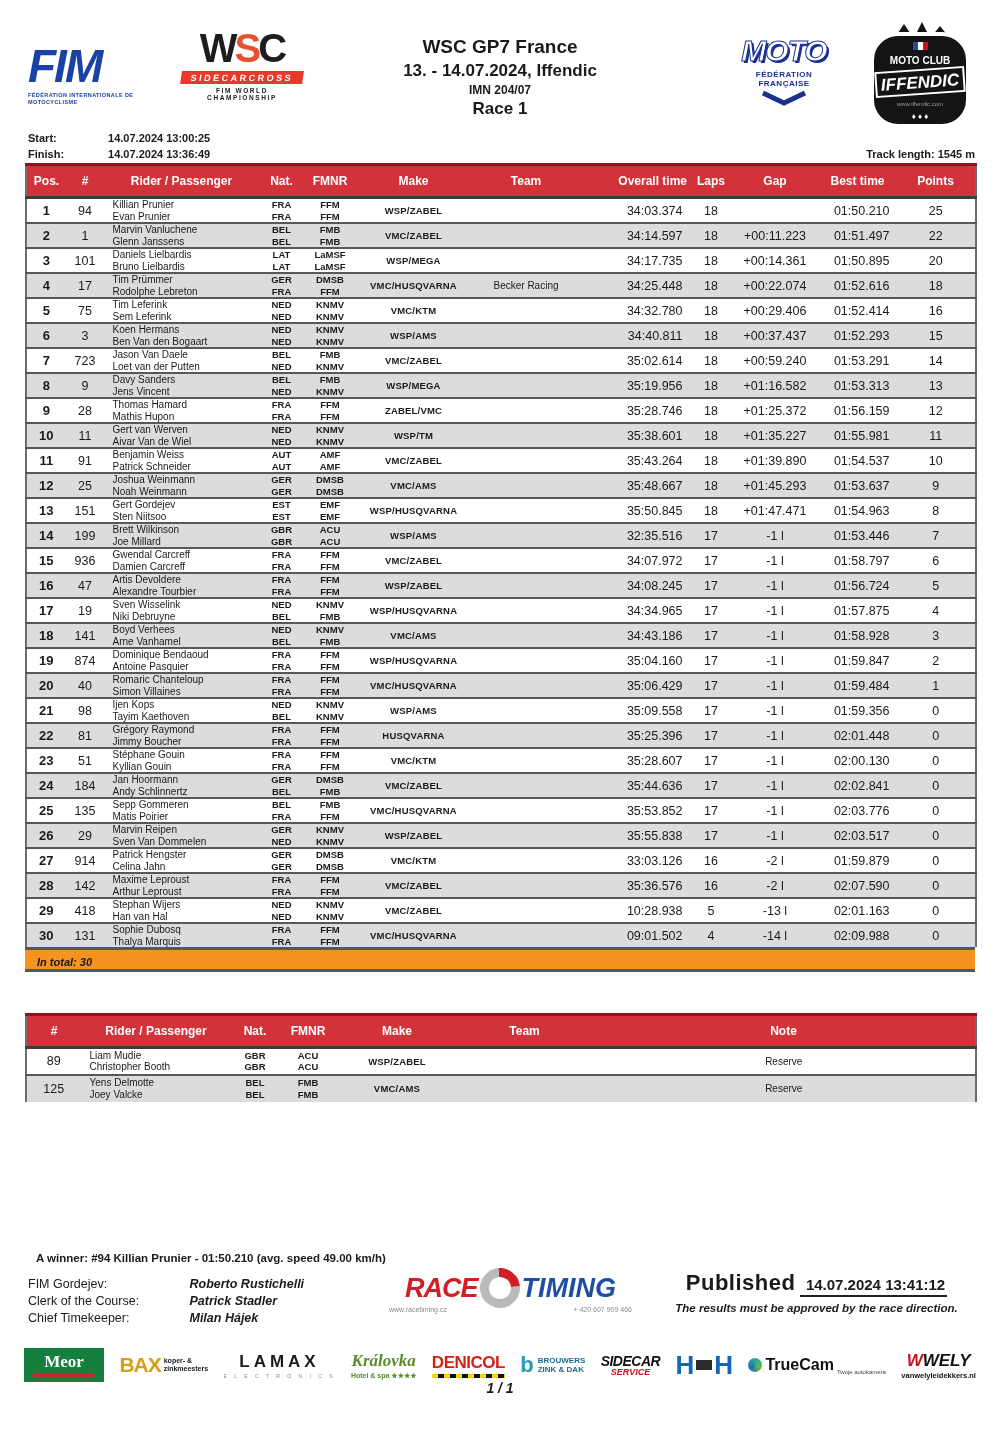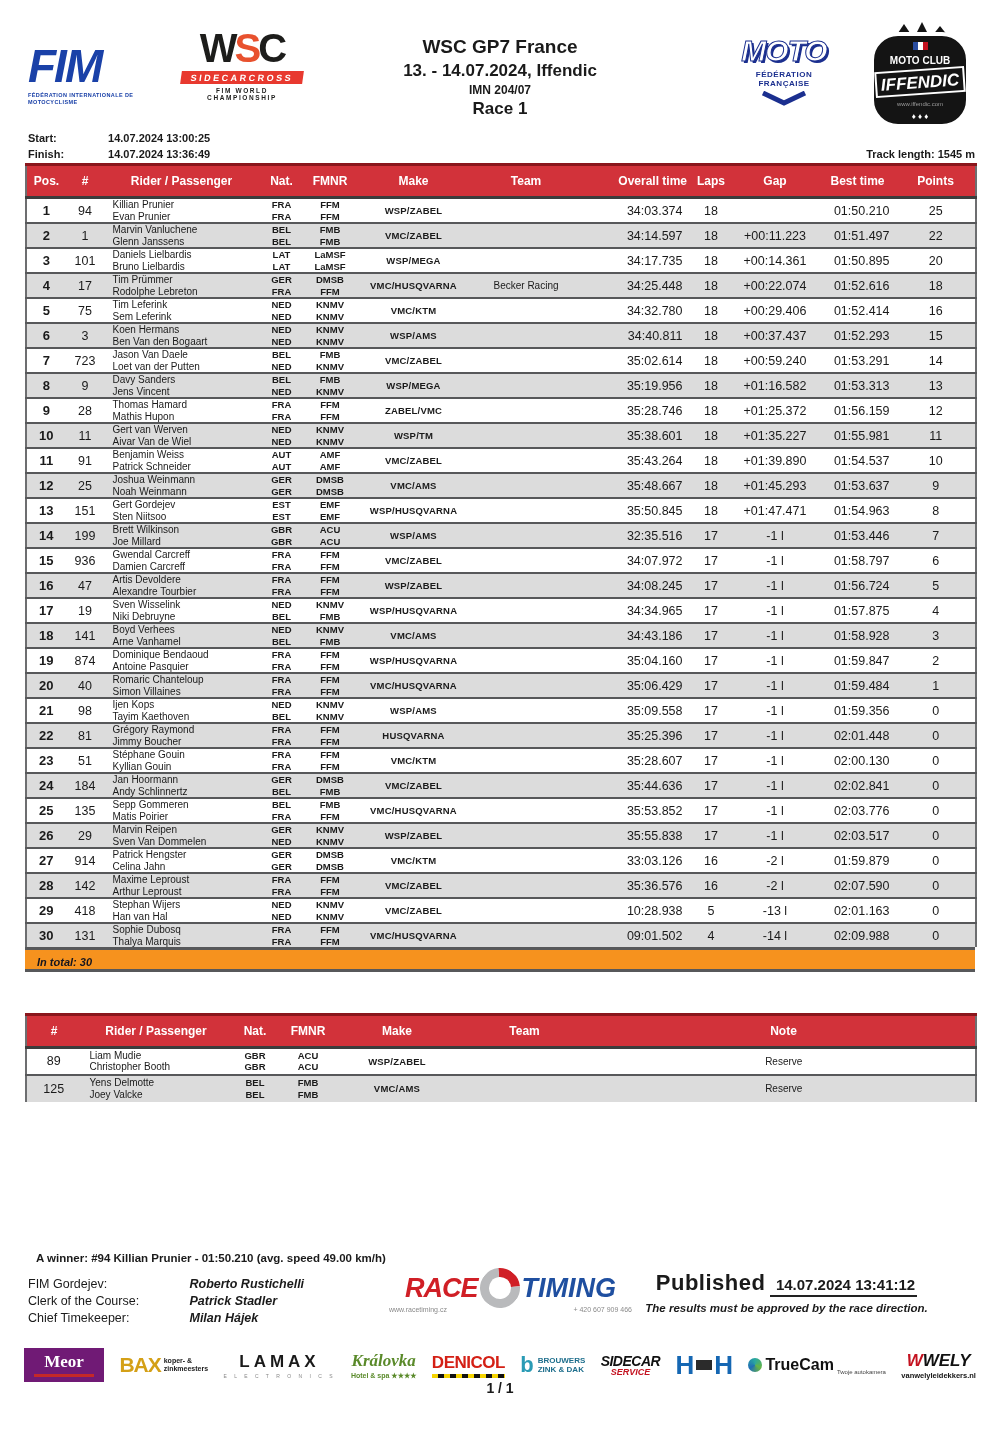--- a/index.html
+++ b/index.html
@@ -77,29 +77,29 @@
   .officials .oval { font-weight:800; font-style:italic; }
 
   .racetiming { position:absolute; left:383px; top:1268px; width:255px; }
   .rt-row { display:flex; align-items:center; justify-content:center; }
   .rt-race { color:#d01f26; font-size:27px; font-weight:900; font-style:italic; letter-spacing:-1px; }
   .rt-circle { width:40px; height:40px; border-radius:50%; margin:0 2px;
                border:9px solid #b9babc; border-top-color:#d01f26; transform:rotate(40deg); }
   .rt-timing { color:#1f4fa0; font-size:27px; font-weight:900; font-style:italic; letter-spacing:0px; }
   .rt-sub { display:flex; justify-content:space-between; font-size:7px; color:#8a8a8a; margin-top:-2px; padding:0 6px; }
 
-  .published { position:absolute; left:619px; top:1270px; width:335px; text-align:center; }
+  .published { position:absolute; left:649px; top:1270px; width:335px; text-align:center; }
   .pub-word { font-size:22px; font-weight:900; letter-spacing:.5px; }
   .pub-date { font-size:15px; font-weight:800; border-bottom:2.5px solid #222; padding:0 2px 2px 6px; }
   .pub-note { font-size:11.5px; font-weight:800; font-style:italic; margin-top:6px; }
 
   .sponsors { position:absolute; left:24px; top:1342px; width:952px; height:46px;
               display:flex; justify-content:space-between; align-items:center; }
   .sp { text-align:center; }
-  .sp-meor { background:#701a75; color:#fff; width:80px; height:34px; padding-top:4px;
+  .sp-meor { background:#15803d; color:#fff; width:80px; height:34px; padding-top:4px;
              font-family:"Liberation Serif", serif; font-size:17px; font-weight:700; }
   .sp-meor .redline { display:block; margin:2px auto 0; width:60px; height:3px; background:#c42828; }
   .sp-bax { display:flex; align-items:center; gap:3px; }
   .sp-bax .bax { color:#d4a017; font-size:21px; font-weight:900; letter-spacing:-1px; }
   .sp-bax .baxsub { font-size:7px; font-weight:800; text-align:left; line-height:8px; }
   .sp-lamax .lx { font-size:17px; font-weight:700; letter-spacing:4px; color:#1a1a1a; }
   .sp-lamax .lxsub { font-size:5px; letter-spacing:3px; color:#888; margin-top:1px; }
   .sp-kral { color:#5a8a2a; }
   .sp-kral .kr { font-size:17px; font-weight:700; font-style:italic; font-family:"Liberation Serif", serif; }
   .sp-kral .krsub { font-size:7px; font-weight:700; margin-top:1px; }
@@ -117,21 +117,21 @@
   .sp-true { display:flex; align-items:center; gap:3px; }
   .sp-true .tcirc { width:14px; height:14px; border-radius:50%;
       background:conic-gradient(#2aa8a0,#67b544,#1f6eb5,#2aa8a0); }
   .sp-true .tc { font-size:16px; font-weight:900; color:#111; }
   .sp-true .tcsub { font-size:6px; color:#444; text-align:right; margin-top:14px; }
   .sp-wely .wl { font-size:17px; font-weight:900; font-style:italic; color:#111; }
   .sp-wely .wl .red { color:#c41220; }
   .sp-wely .wlsub { font-size:7.5px; font-weight:800; color:#111; }
 
   .pagenum { position:absolute; left:0; top:1380px; width:1000px; text-align:center;
-             font-size:14px; font-weight:700; }
+             font-size:14px; font-weight:700;font-style:italic; }
 </style>
 </head>
 <body>
 
 <div class="page">
 
   <div class="fim">
     <div class="fim-word">FIM</div>
     <div class="fim-sub">FÉDÉRATION INTERNATIONALE DE MOTOCYCLISME</div>
   </div>

